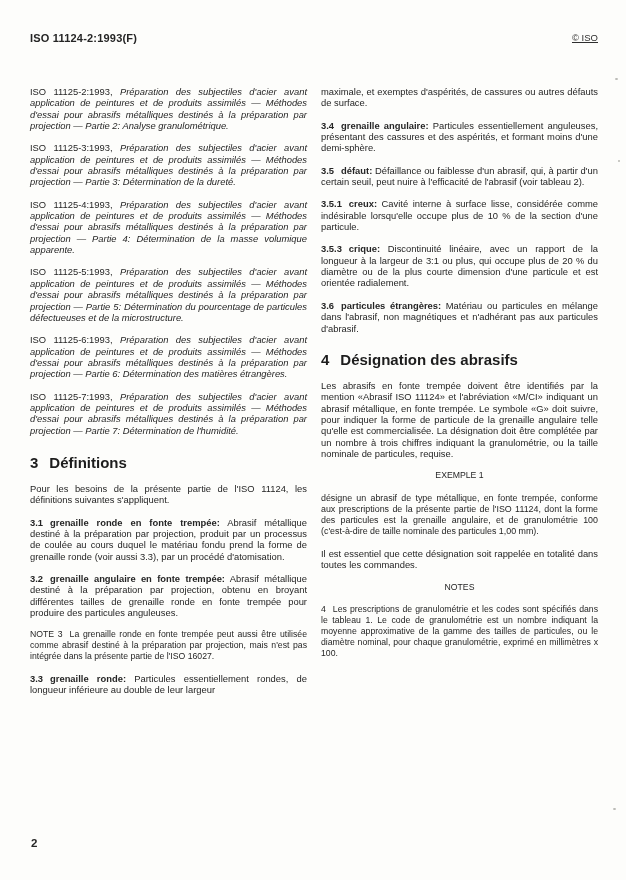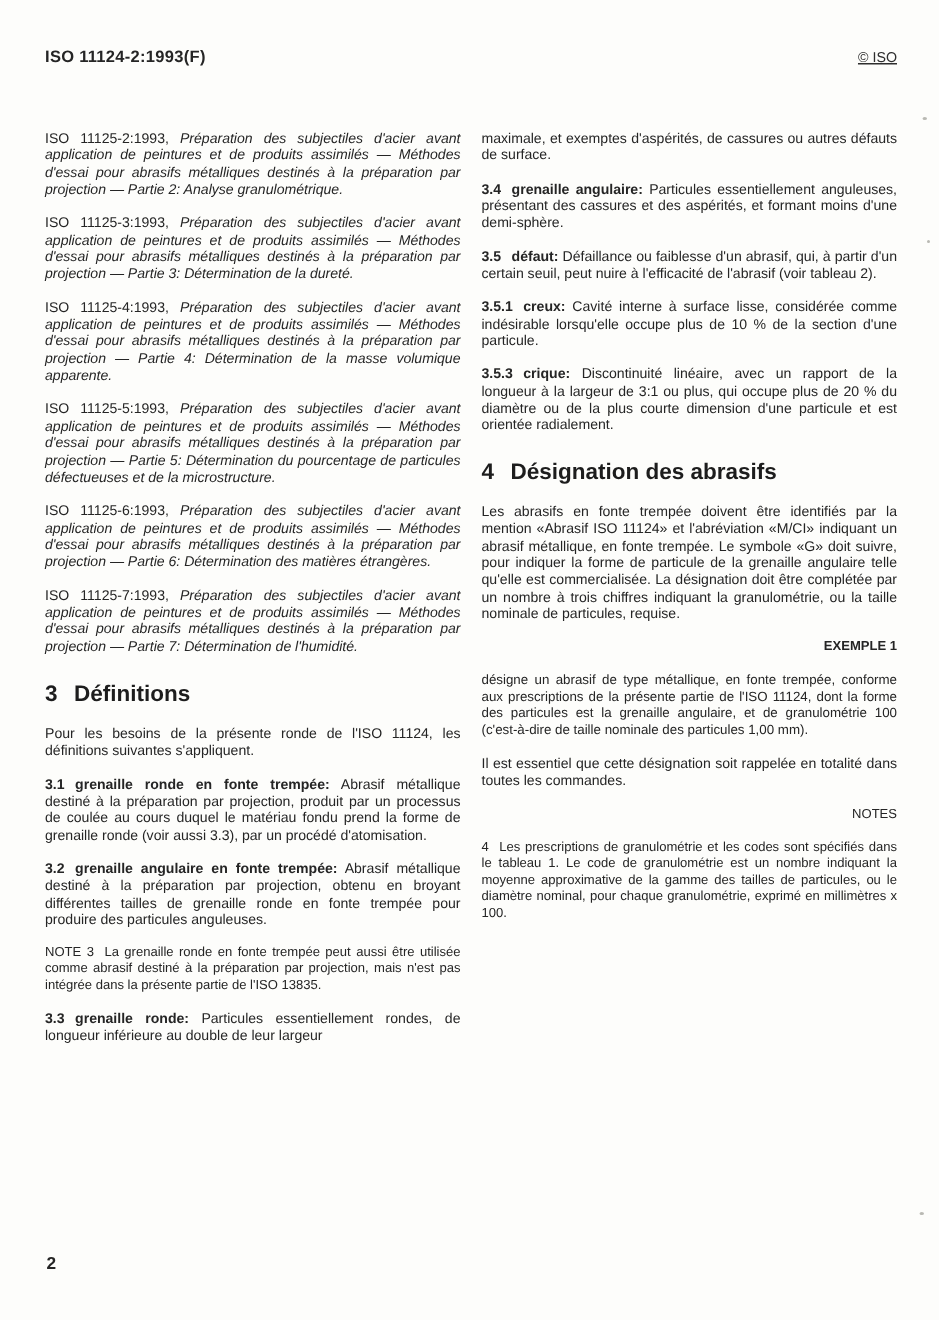--- a/index.html
+++ b/index.html
@@ -13,21 +13,21 @@
   .page{
     position:relative;
     width:626px;height:880px;
     box-sizing:border-box;
     padding:32px 28px 0 30px;
     overflow:hidden;
   }
   .header{
     display:flex;
     justify-content:space-between;
-    align-items:flex-end;
+    align-items:flex-start;
     margin-bottom:42px;
   }
   .h-left{font-weight:bold;font-size:11px;letter-spacing:.2px;}
   .h-right{font-size:9.5px;color:#2e2e2e;text-decoration:underline;}
   .cols{display:flex;gap:14px;}
   .col{
     width:277px;
     font-size:9.4px;
     line-height:11.35px;
     text-align:justify;
@@ -49,39 +49,38 @@
   .note{
     font-size:8.7px;
     line-height:10.9px;
     margin-top:13px;
   }
   .note .nlabel{margin-right:7px;}
   .sec4-heading{margin-top:19px;}
   .example-label{
     font-size:8.7px;
     margin:15px 0 12px 0;
-    text-align:right;
-    font-weight:bold;
+    text-align:center;
   }
   .designation{
     font-weight:bold;
     font-size:9.6px;
     margin:0 0 11px 14px;
     text-align:left;
   }
   .example-body{
     font-size:8.9px;
     line-height:11.1px;
     margin-left:14px;
     margin-bottom:13px;
   }
   .notes-label{
     font-size:8.7px;
     margin:14px 0 10px 0;
-    text-align:right;
+    text-align:center;
   }
   .page-num{
     position:absolute;
     left:31px;
     bottom:31px;
     font-weight:bold;
     font-size:11.5px;
   }
   
   .speck{position:absolute;background:#b9b9b3;border-radius:50%;}
@@ -110,45 +109,46 @@
       <p class="ref"><span>ISO 11125-4:1993,</span> <span class="rtitle">Préparation des subjectiles d'acier avant application de peintures et de produits assimilés — Méthodes d'essai pour abrasifs métalliques destinés à la préparation par projection — Partie 4: Détermination de la masse volumique apparente.</span></p>
 
       <p class="ref"><span>ISO 11125-5:1993,</span> <span class="rtitle">Préparation des subjectiles d'acier avant application de peintures et de produits assimilés — Méthodes d'essai pour abrasifs métalliques destinés à la préparation par projection — Partie 5: Détermination du pourcentage de particules défectueuses et de la microstructure.</span></p>
 
       <p class="ref"><span>ISO 11125-6:1993,</span> <span class="rtitle">Préparation des subjectiles d'acier avant application de peintures et de produits assimilés — Méthodes d'essai pour abrasifs métalliques destinés à la préparation par projection — Partie 6: Détermination des matières étrangères.</span></p>
 
       <p class="ref"><span>ISO 11125-7:1993,</span> <span class="rtitle">Préparation des subjectiles d'acier avant application de peintures et de produits assimilés — Méthodes d'essai pour abrasifs métalliques destinés à la préparation par projection — Partie 7: Détermination de l'humidité.</span></p>
 
       <h2><span class="hnum">3</span><span>Définitions</span></h2>
 
-      <p>Pour les besoins de la présente ronde de l'ISO 11124, les définitions suivantes s'appliquent.</p>
+      <p>Pour les besoins de la présente partie de l'ISO 11124, les définitions suivantes s'appliquent.</p>
 
       <p class="def"><span class="dnum">3.1</span><span class="dterm">grenaille ronde en fonte trempée:</span> <span>Abrasif métallique destiné à la préparation par projection, produit par un processus de coulée au cours duquel le matériau fondu prend la forme de grenaille ronde (voir aussi 3.3), par un procédé d'atomisation.</span></p>
 
       <p class="def"><span class="dnum">3.2</span><span class="dterm">grenaille angulaire en fonte trempée:</span> <span>Abrasif métallique destiné à la préparation par projection, obtenu en broyant différentes tailles de grenaille ronde en fonte trempée pour produire des particules anguleuses.</span></p>
 
-      <p class="note"><span class="nlabel">NOTE 3</span><span>La grenaille ronde en fonte trempée peut aussi être utilisée comme abrasif destiné à la préparation par projection, mais n'est pas intégrée dans la présente partie de l'ISO 13835.</span></p>
+      <p class="note"><span class="nlabel">NOTE 3</span><span>La grenaille ronde en fonte trempée peut aussi être utilisée comme abrasif destiné à la préparation par projection, mais n'est pas intégrée dans la présente partie de l'ISO 16027.</span></p>
 
       <p class="def"><span class="dnum">3.3</span><span class="dterm">grenaille ronde:</span> <span>Particules essentiellement rondes, de longueur inférieure au double de leur largeur</span></p>
 
     </div>
 
     <div class="col">
 
       <p>maximale, et exemptes d'aspérités, de cassures ou autres défauts de surface.</p>
 
       <p class="def"><span class="dnum">3.4</span><span class="dterm">grenaille angulaire:</span> <span>Particules essentiellement anguleuses, présentant des cassures et des aspérités, et formant moins d'une demi-sphère.</span></p>
 
       <p class="def"><span class="dnum">3.5</span><span class="dterm">défaut:</span> <span>Défaillance ou faiblesse d'un abrasif, qui, à partir d'un certain seuil, peut nuire à l'efficacité de l'abrasif (voir tableau 2).</span></p>
 
       <p class="def"><span class="dnum">3.5.1</span><span class="dterm">creux:</span> <span>Cavité interne à surface lisse, considérée comme indésirable lorsqu'elle occupe plus de 10 % de la section d'une particule.</span></p>
 
 
       <p class="def"><span class="dnum">3.5.3</span><span class="dterm">crique:</span> <span>Discontinuité linéaire, avec un rapport de la longueur à la largeur de 3:1 ou plus, qui occupe plus de 20 % du diamètre ou de la plus courte dimension d'une particule et est orientée radialement.</span></p>
 
+      <p class="def"><span class="dnum">3.6</span><span class="dterm">particules étrangères:</span> <span>Matériau ou particules en mélange dans l'abrasif, non magnétiques et n'adhérant pas aux particules d'abrasif.</span></p>
 
       <h2 class="sec4-heading"><span class="hnum">4</span><span>Désignation des abrasifs</span></h2>
 
       <p>Les abrasifs en fonte trempée doivent être identifiés par la mention «Abrasif ISO 11124» et l'abréviation «M/CI» indiquant un abrasif métallique, en fonte trempée. Le symbole «G» doit suivre, pour indiquer la forme de particule de la grenaille angulaire telle qu'elle est commercialisée. La désignation doit être complétée par un nombre à trois chiffres indiquant la granulométrie, ou la taille nominale de particules, requise.</p>
 
       <p class="example-label">EXEMPLE 1</p>
 
 
       <p class="example-body">désigne un abrasif de type métallique, en fonte trempée, conforme aux prescriptions de la présente partie de l'ISO 11124, dont la forme des particules est la grenaille angulaire, et de granulométrie 100 (c'est-à-dire de taille nominale des particules 1,00 mm).</p>
 

